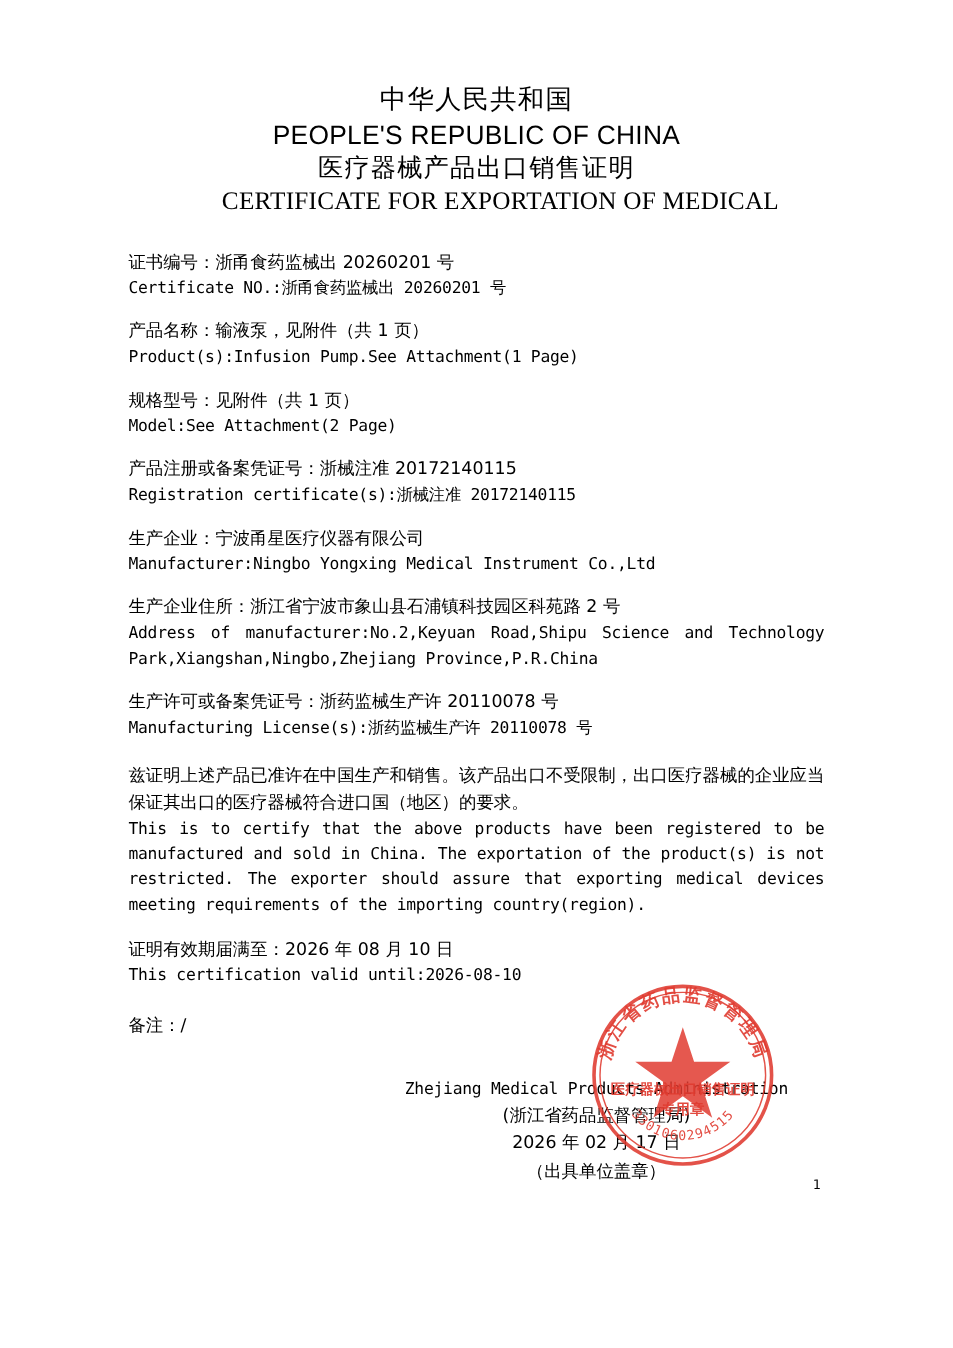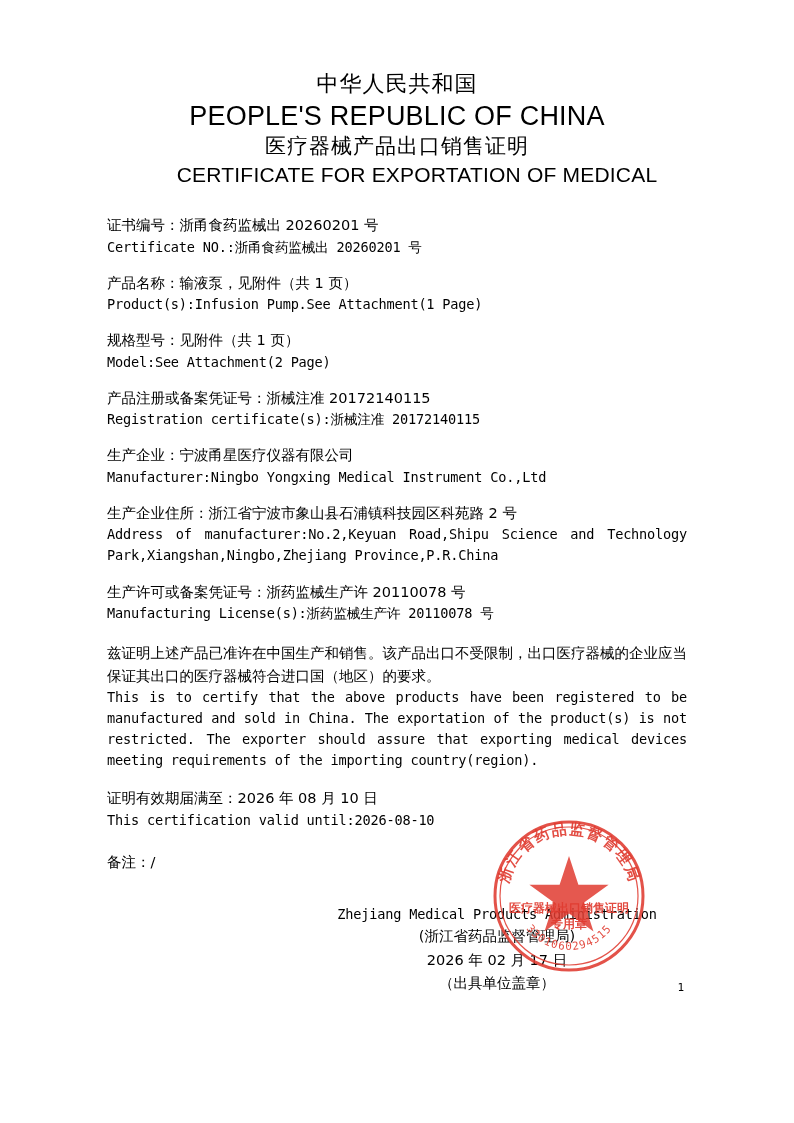--- a/index.html
+++ b/index.html
@@ -28,30 +28,30 @@
   .header .line {
     line-height: 1.30;
   }
   .h-cn {
     font-family: "DejaVu Sans", sans-serif;
     font-size: 22px;
     letter-spacing: 1px;
   }
   .h-en {
     font-family: "Liberation Sans", sans-serif;
-    font-size: 27px;
+    font-size: 22px;
     letter-spacing: 0.2px;
   }
   .h-cn2 {
-    font-family: Liberation Mono, monospace;
+    font-family: Liberation Sans, sans-serif;
     font-size: 21px;
     letter-spacing: 1px;
   }
   .h-en2 {
-    font-family: Liberation Sans, sans-serif;
+    font-family: Liberation Serif, serif;
     font-size: 21px;
     letter-spacing: 0.2px;
     line-height: 1.30;
     margin-left: 40px;
   }
   .body-block {
     margin: 12px auto;
     width: 580px;
     margin-top: 26px;
   }

